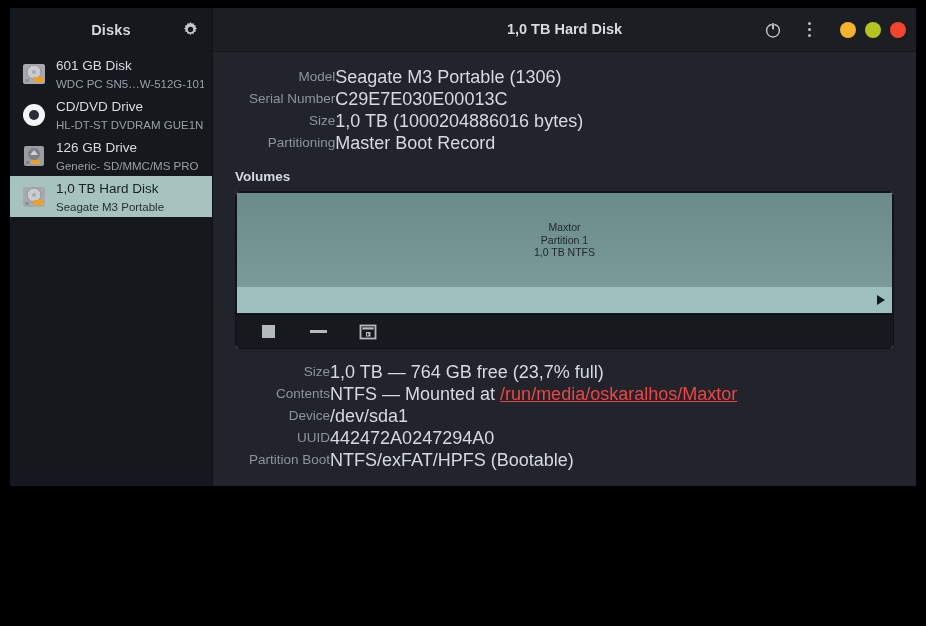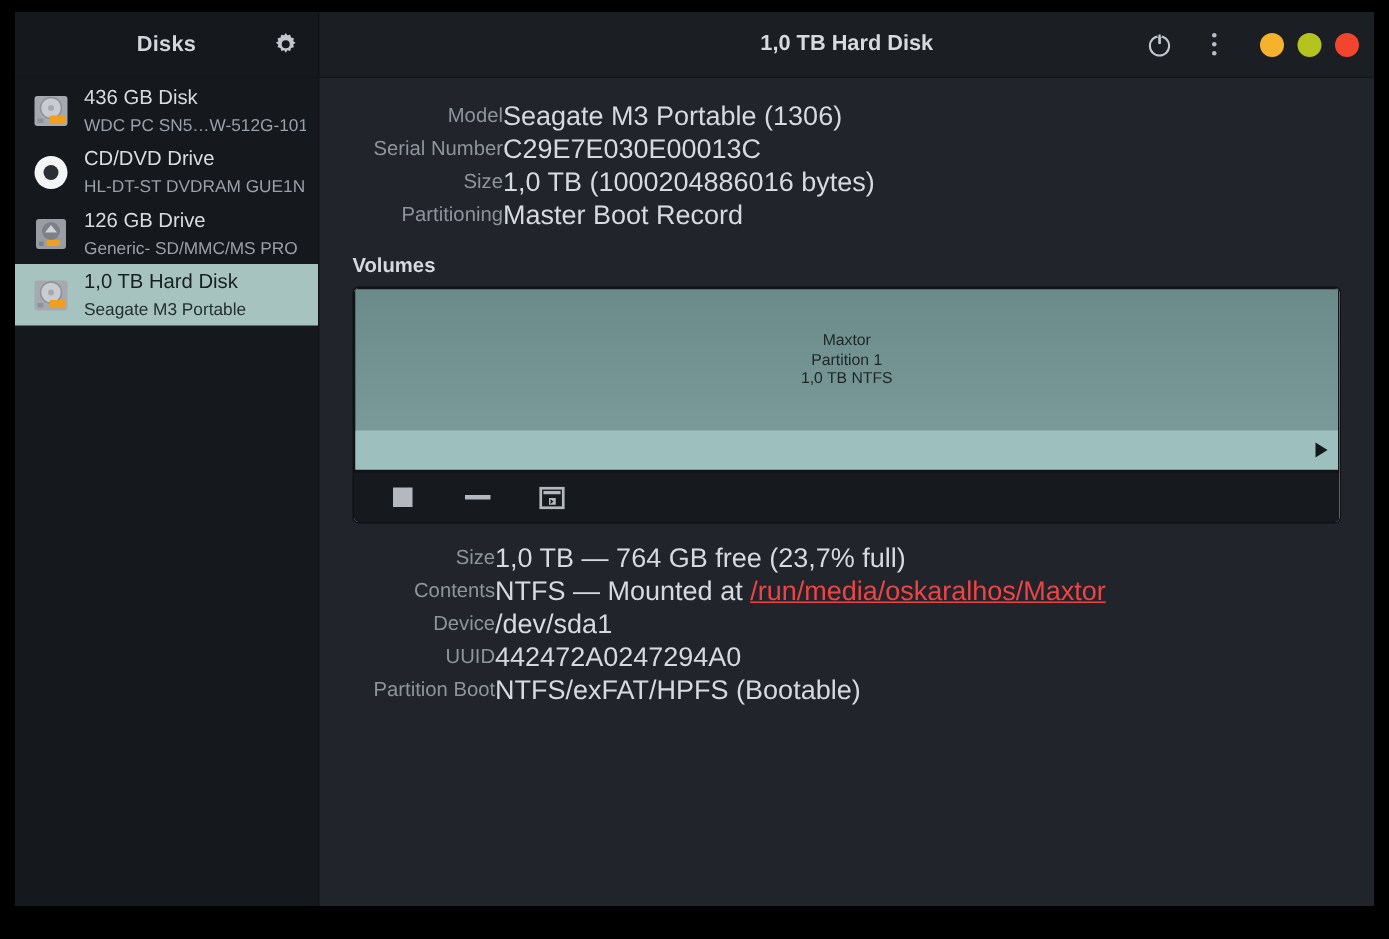--- a/index.html
+++ b/index.html
@@ -11,21 +11,21 @@
     background: #000000;
     font-family: "Liberation Sans", sans-serif;
     overflow: hidden;
   }
 
   #window {
     position: absolute;
     left: 10px;
     top: 8px;
     width: 906px;
-    height: 596px;
+    height: 478px;
     background: #21252b;
     display: flex;
     flex-direction: column;
     overflow: hidden;
   }
 
   
   .headerbar {
     height: 44px;
     min-height: 44px;
@@ -316,21 +316,21 @@
         <span class="disk-icon">
           <svg width="28" height="28" viewBox="0 0 28 28">
             <rect x="3" y="4" width="22" height="20" rx="2" fill="#a6aab0"></rect>
             <circle cx="14" cy="12" r="7" fill="#c9cdd2" stroke="#8e9298" stroke-width="1"></circle>
             <circle cx="14" cy="12" r="2" fill="#a6aab0"></circle>
             <rect x="13" y="17" width="11" height="5" rx="1" fill="#f0a020"></rect>
             <rect x="5" y="19" width="4" height="3" fill="#8e9298"></rect>
           </svg>
         </span>
         <span class="disk-text">
-          <span class="disk-name">436 GB Disk</span>
+          <span class="disk-name">601 GB Disk</span>
           <span class="disk-sub">WDC PC SN5…W-512G-1014</span>
         </span>
       </div>
 
       <div class="disk-row">
         <span class="disk-icon">
           <svg width="28" height="28" viewBox="0 0 28 28">
             <circle cx="14" cy="14" r="11" fill="#f4f5f6"></circle>
             <circle cx="14" cy="14" r="5" fill="#2b2f35"></circle>
           </svg>

